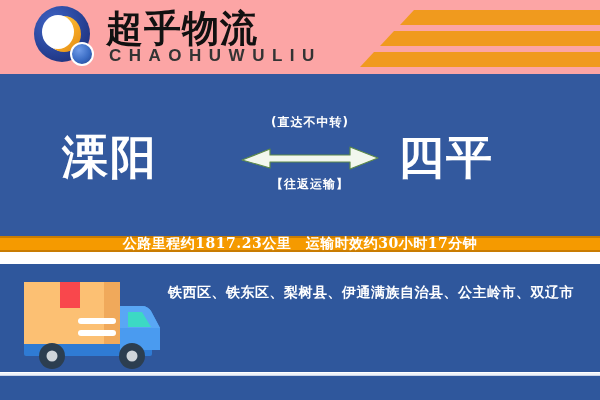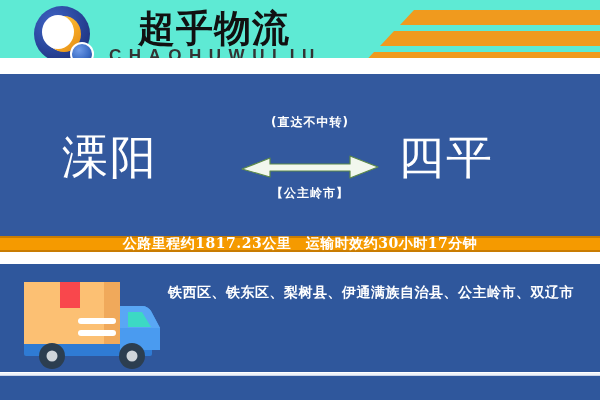--- a/index.html
+++ b/index.html
@@ -15,24 +15,23 @@
     width: 600px;
     height: 400px;
     overflow: hidden;
     background: #ffffff;
   }
 
   
   .header {
     position: absolute;
     left: 0; top: 0;
-    width: 600px; height: 58px;
-    background: #5eead4;
+    width: 600px; height: 74px;
+    background: #fca5a5;
     overflow: hidden;
-    text-align: center;
   }
   .logo-block {
     position: absolute;
     left: 34px; top: 6px;
     display: flex;
     align-items: flex-start;
   }
   .logo-mark {
     position: relative;
     width: 62px; height: 62px;
@@ -119,21 +118,21 @@
     left: 0; top: 74px;
     width: 600px; height: 162px;
     background: #33599E;
   }
   .city {
     position: absolute;
     top: 128px;
     transform: translateY(-50%);
     font-family: "DejaVu Serif", "Liberation Serif", serif;
     font-size: 46px;
-    font-weight: normal;
+    font-weight: bold;
     color: #ffffff;
     letter-spacing: 2px;
     white-space: nowrap;
   }
   .city.origin { left: 62px; top: 84px; }
   .city.dest   { left: 398px; top: 84px; }
 
   .mid {
     position: absolute;
     left: 240px; top: 40px;
@@ -141,21 +140,21 @@
     text-align: center;
   }
   .mid-top, .mid-bottom {
     font-family: "DejaVu Sans", "Liberation Sans", sans-serif;
     font-size: 12px;
     font-weight: bold;
     color: #ffffff;
     letter-spacing: 1px;
     white-space: nowrap;
   }
-  .mid-top { margin-bottom: 19px; }
+  .mid-top { margin-bottom: 10px; }
   .arrow-wrap {
     position: relative;
     width: 140px; height: 30px;
     margin: 2px 0 5px 0;
   }
   .arrow-svg { display: block; }
 
   
   .info-bar {
     position: absolute;
@@ -247,21 +246,21 @@
 
     <div class="city origin">溧阳</div>
 
     <div class="mid">
       <div class="mid-top">(直达不中转)</div>
       <div class="arrow-wrap">
         <svg class="arrow-svg" width="140" height="30" viewBox="0 0 140 30" xmlns="http://www.w3.org/2000/svg">
           <polygon points="2,19 30,8 30,14 110,14 110,6 138,17 110,28 110,21 30,21 30,27" fill="#f2f7ee" stroke="#5d8a4a" stroke-width="1.2" stroke-linejoin="round"></polygon>
         </svg>
       </div>
-      <div class="mid-bottom">【公主岭市】</div>
+      <div class="mid-bottom">【往返运输】</div>
     </div>
 
     <div class="city dest">四平</div>
 
   </div>
 
   <div class="info-bar">
     <div class="info-text">公路里程约1817.23公里　运输时效约30小时17分钟</div>
   </div>
 

